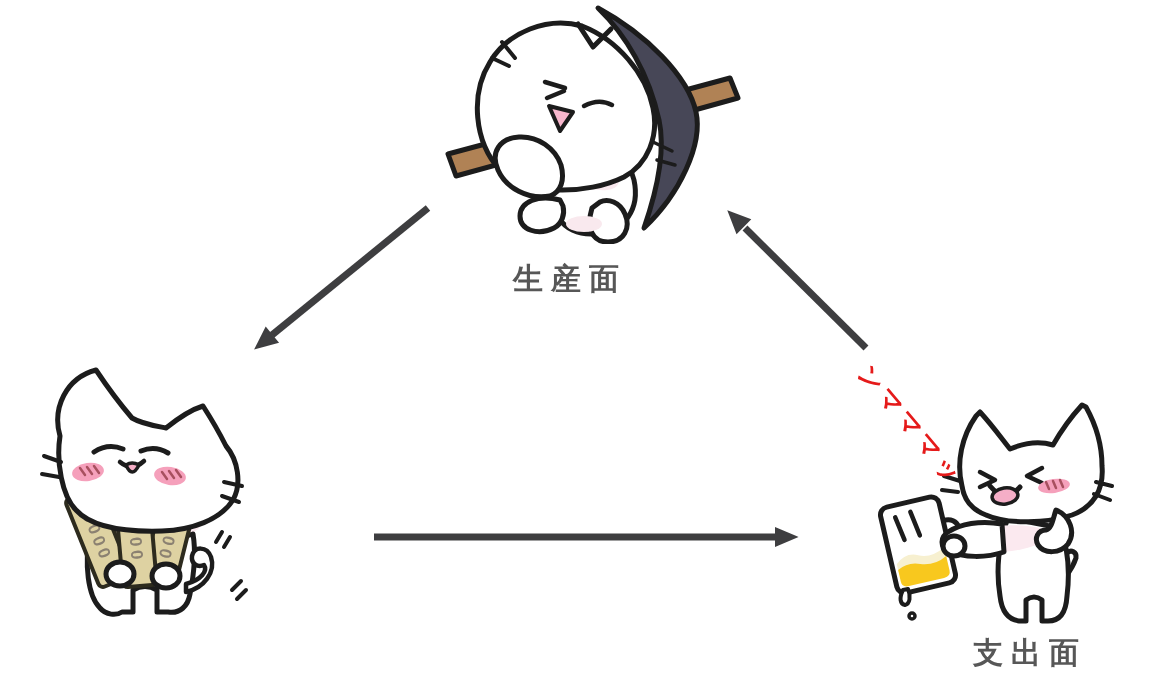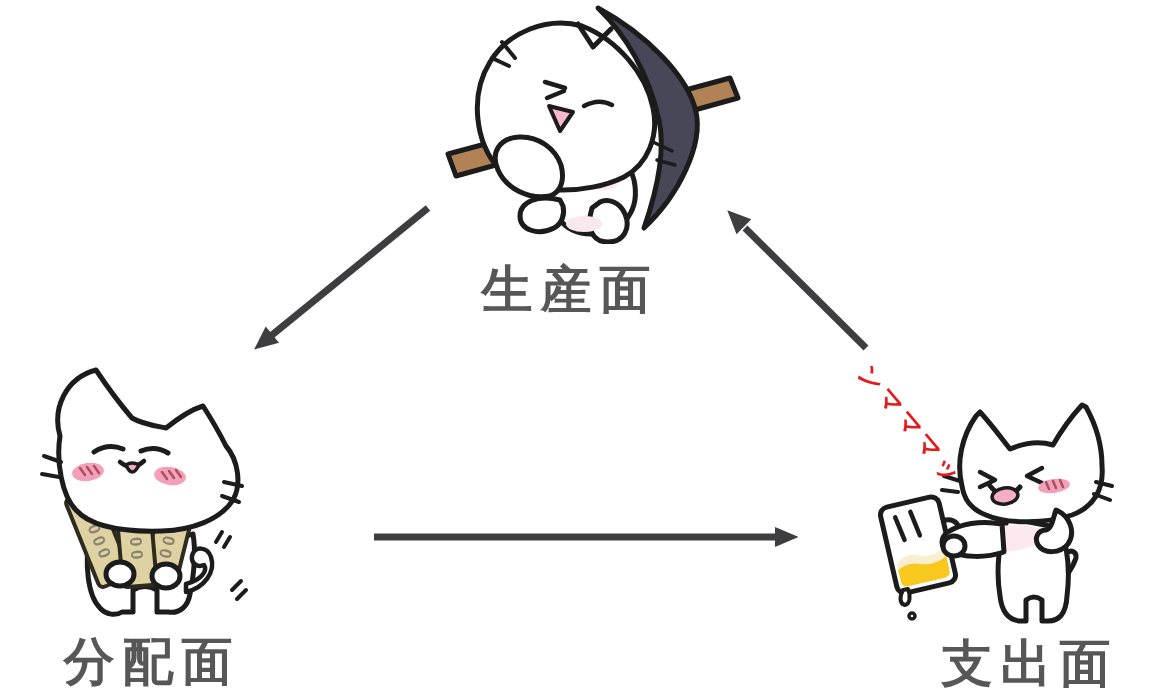--- a/index.html
+++ b/index.html
@@ -1,20 +1,20 @@
 <!DOCTYPE html>
 <html><head>
 <meta charset="utf-8">
 <style>
   html,body{margin:0;padding:0;background:#fff;}
   #stage{position:relative;width:1162px;height:699px;background:#ffffff;overflow:hidden;
          font-family:"Liberation Sans",sans-serif;}
   .figure{position:absolute;}
   .label{position:absolute;width:300px;text-align:center;
-         font-weight:bold;font-size:51px;line-height:1;color:#575757;
+         font-weight:bold;font-size:30px;line-height:1;color:#575757;
          letter-spacing:8px;font-family:"Liberation Sans",sans-serif;}
   .sound{position:absolute;left:876px;top:358px;
          font-weight:bold;font-size:25px;color:#e51a1a;letter-spacing:4px;
          transform:rotate(50deg);transform-origin:0 0;white-space:nowrap;}
   svg{display:block;}
 </style>
 </head>
 <body>
 
 <div id="stage">
@@ -155,15 +155,14 @@
         <ellipse cx="149" cy="106" rx="13" ry="8" fill="#f5aec7" stroke-width="3.5" transform="rotate(-8 149 106)"></ellipse>
         <ellipse cx="198" cy="96" rx="16" ry="7" fill="#f5a0bb" stroke="none" transform="rotate(-8 198 96)"></ellipse>
         <path d="M190,92 l3,7 M197,91 l3,7 M204,90 l3,7" stroke="#a8505f" stroke-width="2.5" fill="none"></path>
       </g>
     </g>
   </svg>
 
   <div class="sound">ンマママッ</div>
 
   <div class="label" style="left:420px;top:264px">生産面</div>
-  <div class="label" style="left:2px;top:636px">分配面</div>
   <div class="label" style="left:880px;top:638px">支出面</div>
 </div>
 
 </body></html>

